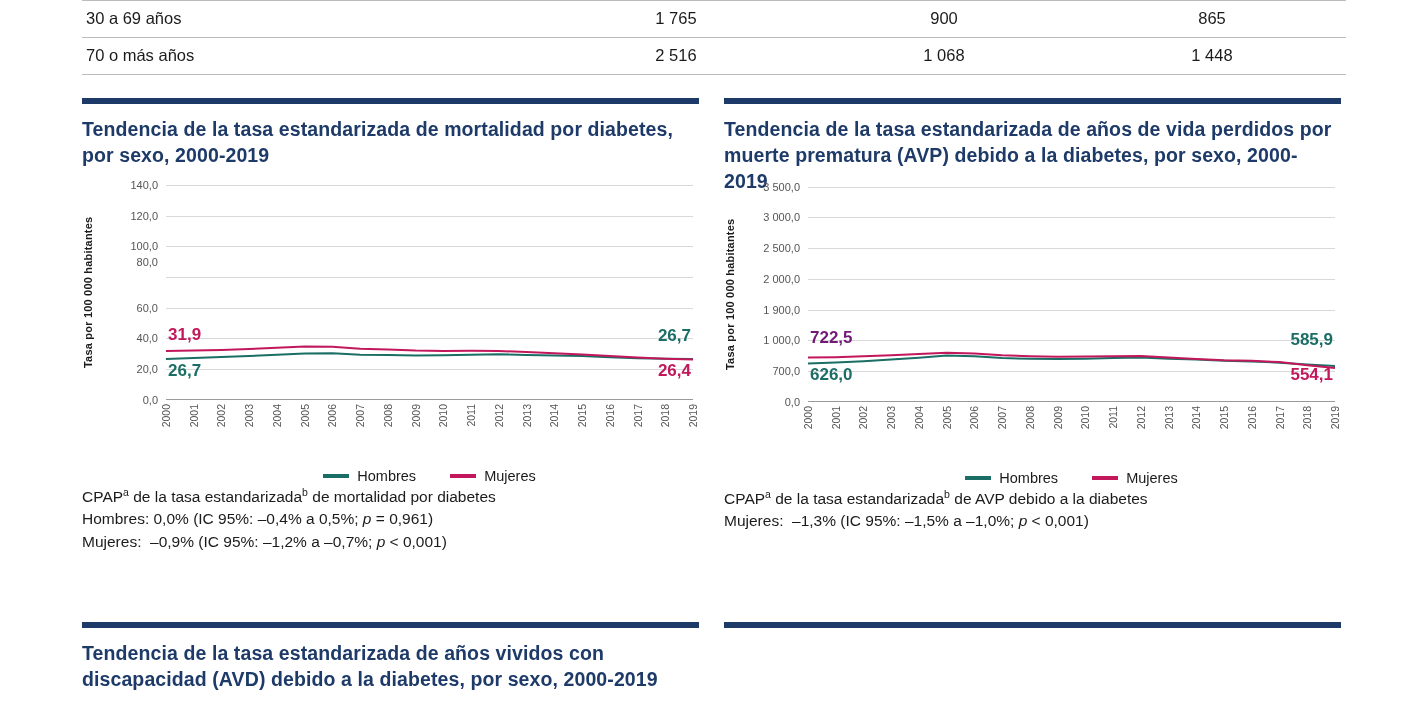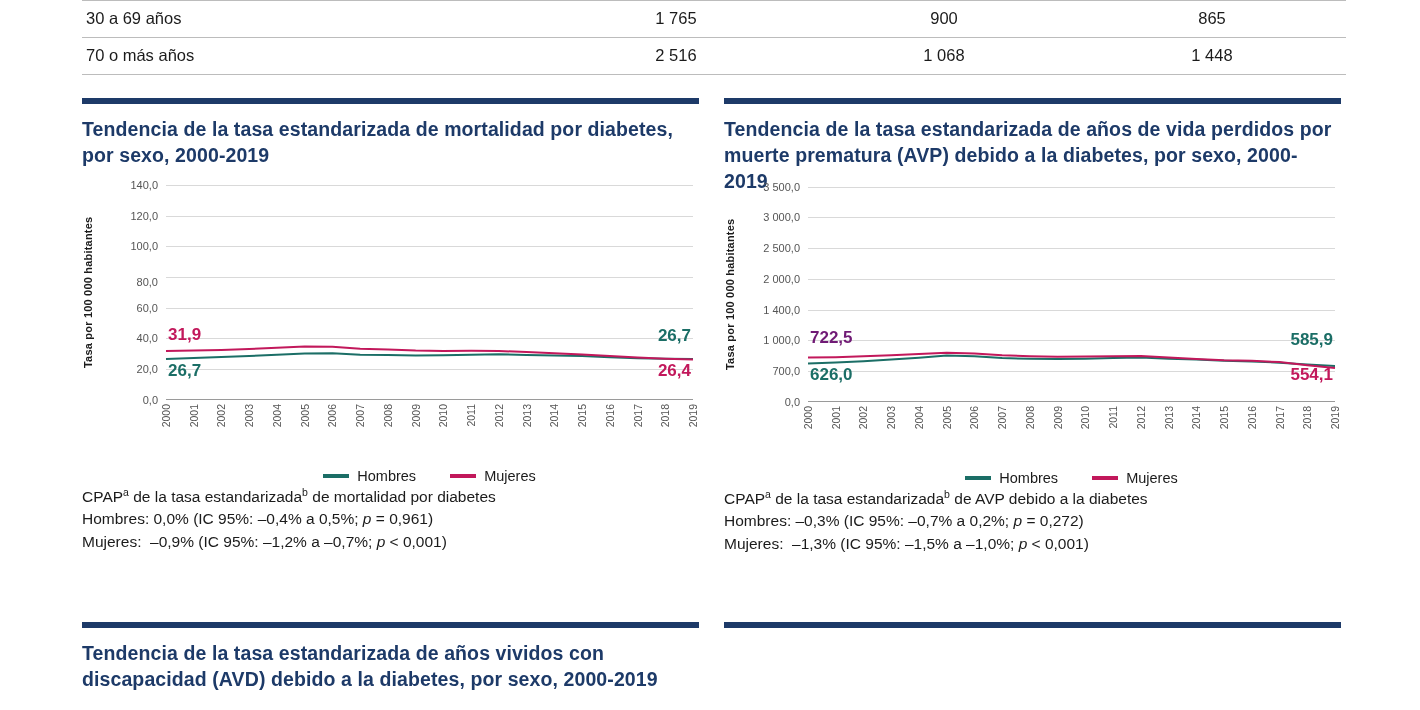--- a/index.html
+++ b/index.html
@@ -88,21 +88,21 @@
   <div class="rule"></div>
   <div class="ptitle">Tendencia de la tasa estandarizada de mortalidad por diabetes, por sexo, 2000-2019</div>
   <div class="chartbox">
     <div class="ylabel">Tasa por 100 000 habitantes</div>
     <div class="plot">
       <div class="yticks">
         <span style="top:215px">0,0</span>
         <span style="top:184.3px">20,0</span>
         <span style="top:153.6px">40,0</span>
         <span style="top:122.9px">60,0</span>
-        <span style="top:97px">80,0</span>
+        <span style="top:77px">80,0</span>
         <span style="top:61.4px">100,0</span>
         <span style="top:30.7px">120,0</span>
         <span style="top:0px">140,0</span>
       </div>
       <div class="grid">
         <div class="gl" style="top:0px"></div>
         <div class="gl" style="top:30.7px"></div>
         <div class="gl" style="top:61.4px"></div>
         <div class="gl" style="top:92.1px"></div>
         <div class="gl" style="top:122.9px"></div>
@@ -162,21 +162,21 @@
 <div class="panel right" style="top:98px;">
   <div class="rule"></div>
   <div class="ptitle">Tendencia de la tasa estandarizada de años de vida perdidos por muerte prematura (AVP) debido a la diabetes, por sexo, 2000-2019</div>
   <div class="chartbox" style="margin-top:-8px;">
     <div class="ylabel">Tasa por 100 000 habitantes</div>
     <div class="plot">
       <div class="yticks">
         <span style="top:215px">0,0</span>
         <span style="top:184.3px">700,0</span>
         <span style="top:153.6px">1 000,0</span>
-        <span style="top:122.9px">1 400,0</span>
+        <span style="top:122.9px">1 900,0</span>
         <span style="top:92.1px">2 000,0</span>
         <span style="top:61.4px">2 500,0</span>
         <span style="top:30.7px">3 000,0</span>
         <span style="top:0px">3 500,0</span>
       </div>
       <div class="grid">
         <div class="gl" style="top:0px"></div>
         <div class="gl" style="top:30.7px"></div>
         <div class="gl" style="top:61.4px"></div>
         <div class="gl" style="top:92.1px"></div>
@@ -222,21 +222,20 @@
         </span>
         <span class="item">
           <span class="swatch" style="background:#c2185b"></span>
           <span>Mujeres</span>
         </span>
       </div>
     </div>
   </div>
   <div class="notes">
     <div class="row"><span>CPAP</span><sup>a</sup><span> de la tasa estandarizada</span><sup>b</sup><span> de AVP debido a la diabetes</span></div>
-    <div class="row"><span>Hombres: –0,3% (IC 95%: –0,7% a 0,2%; </span><i>p</i><span> = 0,272)</span></div>
     <div class="row"><span>Mujeres:  –1,3% (IC 95%: –1,5% a –1,0%; </span><i>p</i><span> &lt; 0,001)</span></div>
   </div>
 </div>
 
 <div class="panel left" style="top:622px;">
   <div class="rule"></div>
   <div class="ptitle">Tendencia de la tasa estandarizada de años vividos con discapacidad (AVD) debido a la diabetes, por sexo, 2000-2019</div>
 </div>
 <div class="panel right" style="top:622px;">
   <div class="rule"></div>

